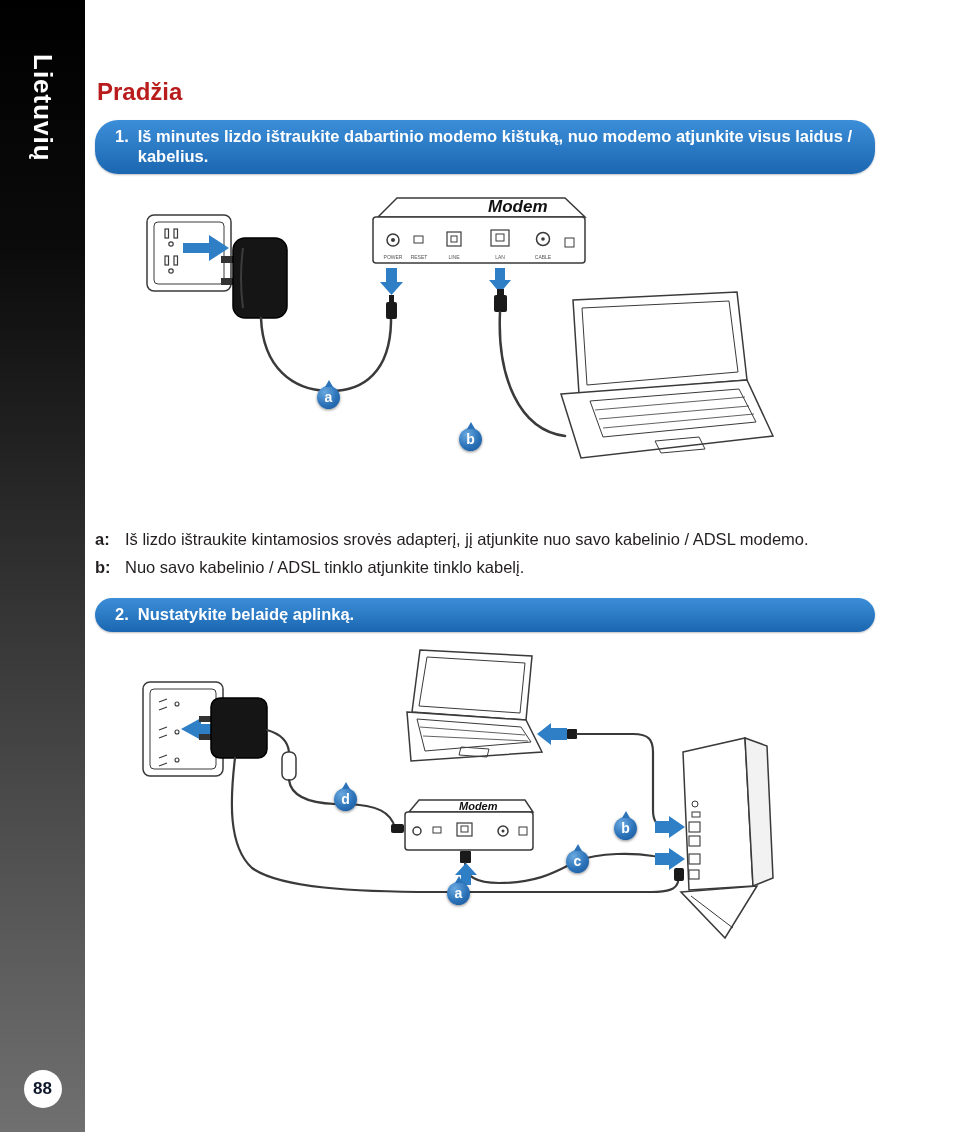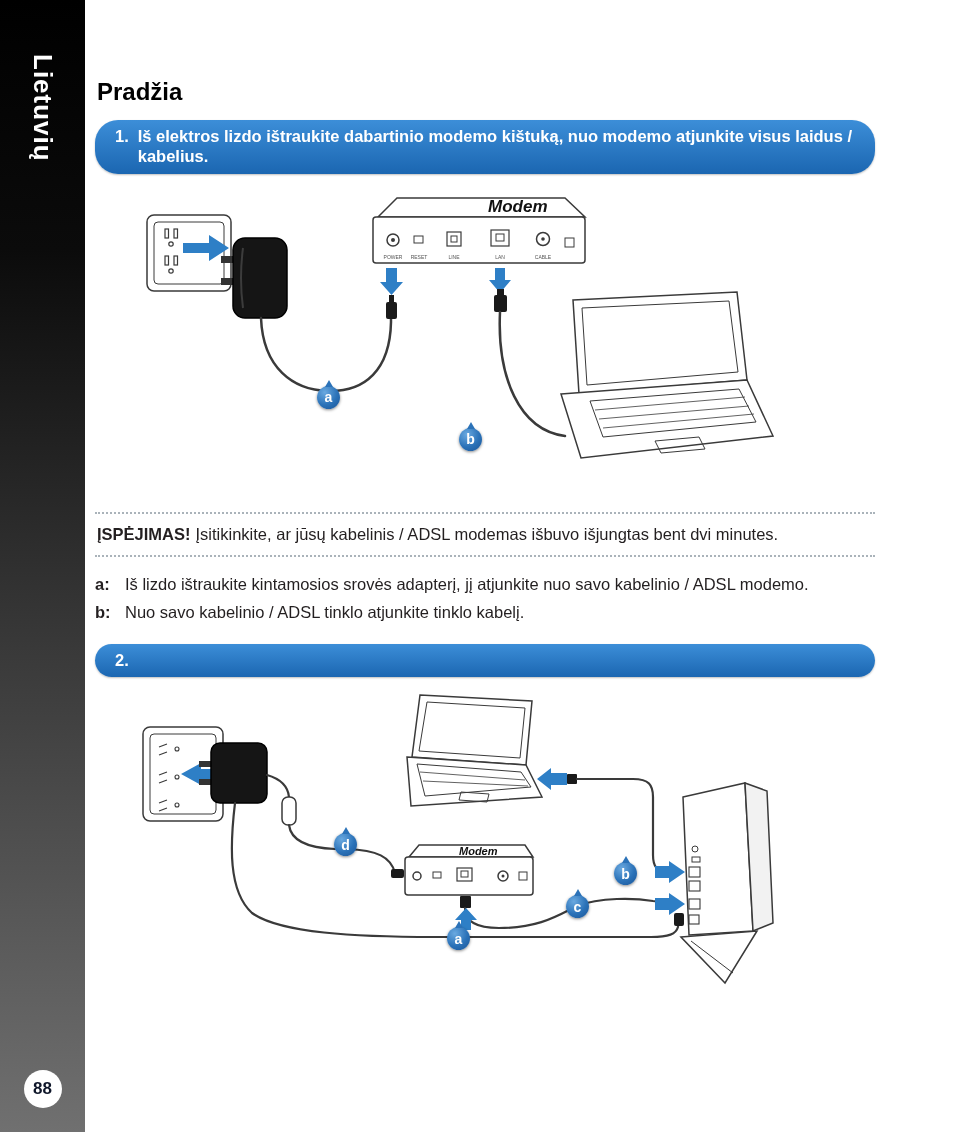--- a/index.html
+++ b/index.html
@@ -9,21 +9,21 @@
 
   .sidebar { position:absolute; left:0; top:0; width:85px; height:100%;
     background:linear-gradient(180deg,#000 0%,#0b0b0b 22%,#3a3a3a 58%,#707070 100%); }
   .lang-vertical { position:absolute; top:54px; left:50%; transform:translateX(-50%);
     writing-mode:vertical-rl; color:#fff; font-size:26px; font-weight:bold; letter-spacing:1px; }
   .page-badge { position:absolute; bottom:24px; left:50%; transform:translateX(-50%);
     width:38px; height:38px; border-radius:50%; background:#fff; color:#0f172a;
     display:flex; align-items:center; justify-content:center; font-size:17px; font-weight:bold; }
 
   .content { position:absolute; left:95px; top:0; width:780px; }
-  .page-title { margin:78px 0 14px 2px; font-size:24px; font-weight:bold; color:#000000; }
+  .page-title { margin:78px 0 14px 2px; font-size:24px; font-weight:bold; color:#b91c1c; }
 
   .step-banner { display:flex; gap:9px; background:linear-gradient(180deg,#3c8ed8,#1b66b1);
     border-radius:23px; padding:6px 20px 7px; color:#fff; font-weight:bold; font-size:16.5px;
     line-height:1.24; box-shadow:0 1px 2px rgba(0,0,0,.25); }
   .step-num { flex:none; }
   #step2-banner { margin-top:20px; }
 
   .figure { position:relative; }
   #figure1 { height:330px; margin-top:8px; }
   #figure2 { height:310px; margin-top:8px; }
@@ -57,21 +57,21 @@
       <span>88</span>
     </div>
   </aside>
 
   <main class="content">
 
     <h1 class="page-title">Pradžia</h1>
 
     <div class="step-banner">
       <span class="step-num">1.</span>
-      <span class="step-text">Iš elektros lizdo ištraukite dabartinio modemo kištuką, nuo modemo atjunkite visus laidus / kabelius.</span>
+      <span class="step-text">Iš minutes lizdo ištraukite dabartinio modemo kištuką, nuo modemo atjunkite visus laidus / kabelius.</span>
     </div>
 
     <div class="figure" id="figure1">
       <svg width="780" height="330" viewBox="0 0 780 330">
         <g stroke="#3a3a3a" fill="none" stroke-width="1.5">
           <g>
             <rect x="52" y="33" width="84" height="76" rx="7" fill="#fff"></rect>
             <rect x="59" y="40" width="70" height="62" rx="4" stroke-width="1"></rect>
             <g stroke-width="1.2">
               <rect x="70" y="47" width="3.5" height="9"></rect>
@@ -136,37 +136,35 @@
             <polygon points="495,219 644,207 661,240 508,255" stroke-width="1"></polygon>
             <path d="M500 228 L650 215 M504 237 L654 224 M508 246 L659 232" stroke-width="0.8"></path>
             <polygon points="560,259 604,255 610,267 566,271" stroke-width="1"></polygon>
           </g>
         </g>
       </svg>
       <div class="pin" style="left:222px; top:204px;">a</div>
       <div class="pin" style="left:364px; top:246px;">b</div>
     </div>
 
-    <div class="warning">
-      <span class="warn-title">ĮSPĖJIMAS!</span><span>Įsitikinkite, ar jūsų kabelinis / ADSL modemas išbuvo išjungtas bent dvi minutes.</span>
-    </div>
 
     <div class="instructions">
       <div class="instr-row">
         <span class="instr-key">a:</span>
         <span class="instr-text">Iš lizdo ištraukite kintamosios srovės adapterį, jį atjunkite nuo savo kabelinio / ADSL modemo.</span>
       </div>
       <div class="instr-row">
         <span class="instr-key">b:</span>
         <span class="instr-text">Nuo savo kabelinio / ADSL tinklo atjunkite tinklo kabelį.</span>
       </div>
     </div>
 
     <div class="step-banner" id="step2-banner">
       <span class="step-num">2.</span>
+      <span class="step-text">Nustatykite belaidę aplinką.</span>
     </div>
 
     <div class="figure" id="figure2">
       <svg width="780" height="310" viewBox="0 0 780 310">
         <g stroke="#3a3a3a" fill="none" stroke-width="1.5">
           <g>
             <rect x="48" y="42" width="80" height="94" rx="7" fill="#fff"></rect>
             <rect x="55" y="49" width="66" height="80" rx="4" stroke-width="1"></rect>
             <g stroke-width="1.1">
               <path d="M64 62 l8 -3 M64 70 l8 -3"></path>

